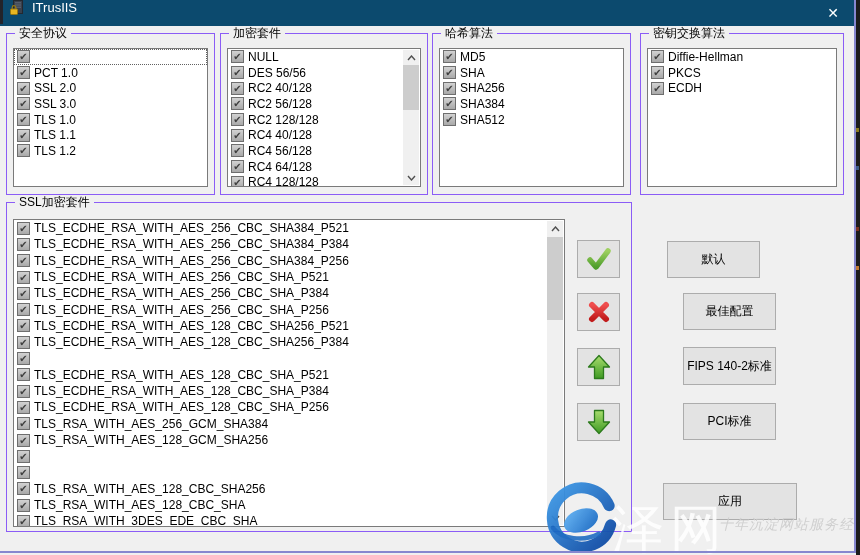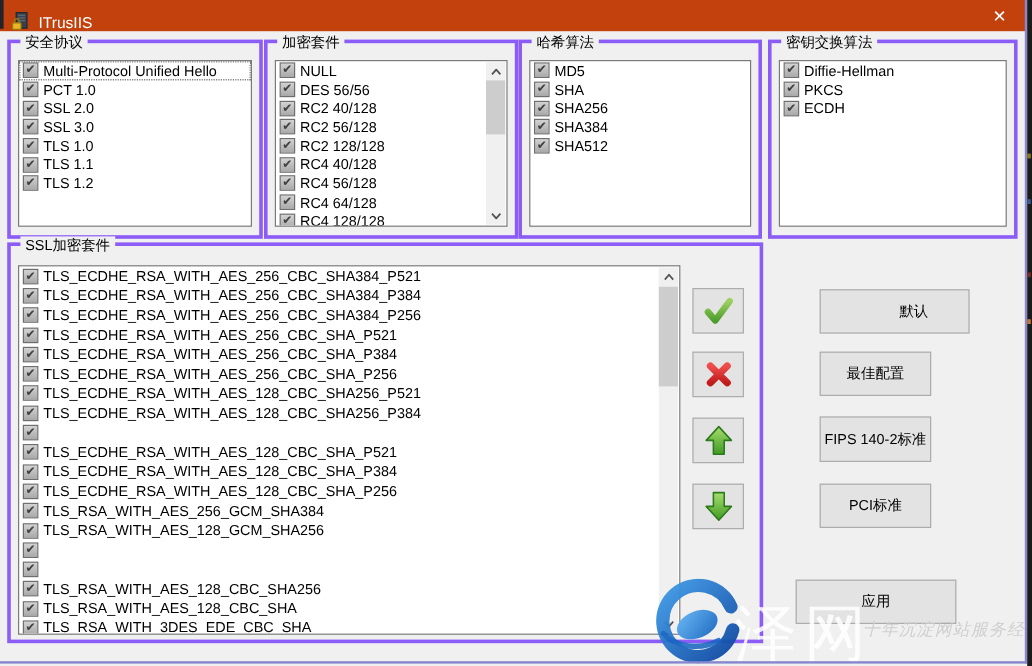--- a/index.html
+++ b/index.html
@@ -5,38 +5,38 @@
   html,body{margin:0;padding:0;}
   body{
     width:860px;height:555px;position:relative;overflow:hidden;
     background:#f0f0f0;
     font-family:"Liberation Sans","DejaVu Sans",sans-serif;
     -webkit-font-smoothing:antialiased;
   }
   
   .titlebar{
     position:absolute;left:0;top:0;width:856px;height:26px;
-    background:#c2410c;color:#fff;display:flex;align-items:flex-end;
+    background:#0c4a6e;color:#fff;display:flex;align-items:flex-start;
   }
   .titlebar .app-icon{width:16px;height:16px;margin-left:9px;flex:none;}
   .titlebar .title-text{margin-left:7px;font-size:13px;color:#fff;}
   .close-btn{
     position:absolute;right:8px;top:0;width:30px;height:26px;
     display:flex;align-items:center;justify-content:center;
     color:#fff;font-size:14px;cursor:default;
   }
   .corner-sliver{position:absolute;left:0;top:0;width:3px;height:24px;background:#23232a;}
   .border-right{position:absolute;left:854px;top:0;width:2px;height:553px;background:#8687cf;}
   .border-bottom{position:absolute;left:0;top:551px;width:856px;height:2px;background:#8687cf;}
   .desktop-strip{position:absolute;left:856px;top:0;width:4px;height:555px;background:#1b1b1b;}
   .speck{position:absolute;width:3px;height:4px;}
 
   
   .groupbox{
-    position:absolute;border:3px solid #8b5cf6;background:#f0f0f0;
+    position:absolute;border:1px solid #8b5cf6;background:#f0f0f0;
   }
   .groupbox .glabel{
     position:absolute;top:-8px;left:8px;background:#f0f0f0;
     padding:0 4px;font-size:12px;color:#000;line-height:14px;white-space:nowrap;
   }
   .listbox{
     position:absolute;background:#fff;border:1px solid #7a7a7a;
     overflow:hidden;
   }
   .lrow{
@@ -93,21 +93,20 @@
   <span class="title-text">ITrusIIS</span>
   <span class="close-btn">✕</span>
 </div>
 <div class="corner-sliver"></div>
 
 <div class="groupbox" style="left:6px;top:33px;width:207px;height:160px;">
   <span class="glabel">安全协议</span>
   <div class="listbox" style="left:6px;right:6px;top:14px;bottom:7px;">
       <div class="lrow focused">
         <span class="cb">✔</span>
-        <span>Multi-Protocol Unified Hello</span>
       </div>
       <div class="lrow">
         <span class="cb">✔</span>
         <span>PCT 1.0</span>
       </div>
       <div class="lrow">
         <span class="cb">✔</span>
         <span>SSL 2.0</span>
       </div>
       <div class="lrow">
@@ -358,21 +357,21 @@
     <defs>
         <linearGradient id="gdn" x1="0" y1="0" x2="0" y2="1">
       <stop offset="0" stop-color="#a8dd6e"></stop>
           <stop offset="1" stop-color="#3f9a23"></stop>
         </linearGradient>
       </defs>
     <path d="M12 24.5 L1.5 13 H7.5 V1.5 H16.5 V13 H22.5 Z" fill="url(#gdn)" stroke="#2c7a1c" stroke-width="1.3" stroke-linejoin="round"></path>
   </svg>
 </div>
 
-<div class="btn" style="left:683px;top:241px;width:91px;height:35px;padding-left:32px;">默认</div>
+<div class="btn" style="left:667px;top:241px;width:91px;height:35px;">默认</div>
 <div class="btn" style="left:683px;top:293px;width:91px;height:35px;">最佳配置</div>
 <div class="btn" style="left:683px;top:347px;width:91px;height:36px;">FIPS 140-2标准</div>
 <div class="btn" style="left:683px;top:403px;width:91px;height:35px;">PCI标准</div>
 <div class="btn" style="left:663px;top:483px;width:132px;height:35px;">应用</div>
 
 <span class="wm-brand">泽网</span>
 <span class="wm-slogan">十年沉淀网站服务经验!</span>
 <svg class="wm-logo" viewBox="0 0 100 100">
   <defs>
     <linearGradient id="glogo" x1="0" y1="0" x2="1" y2="1">

